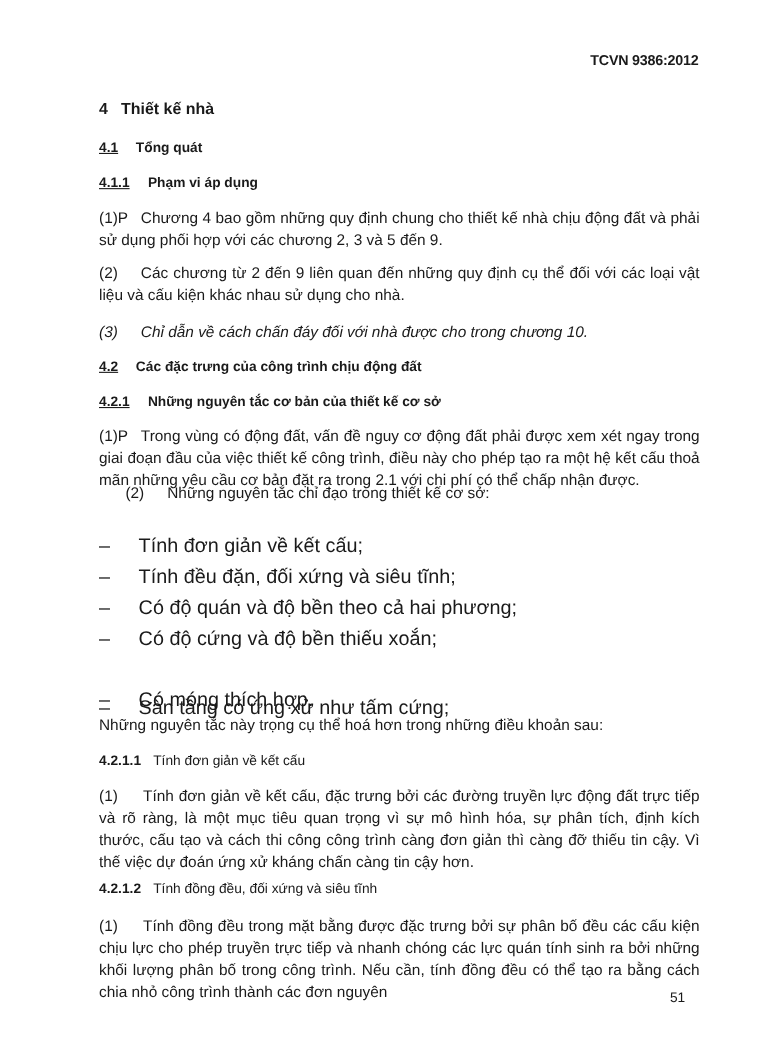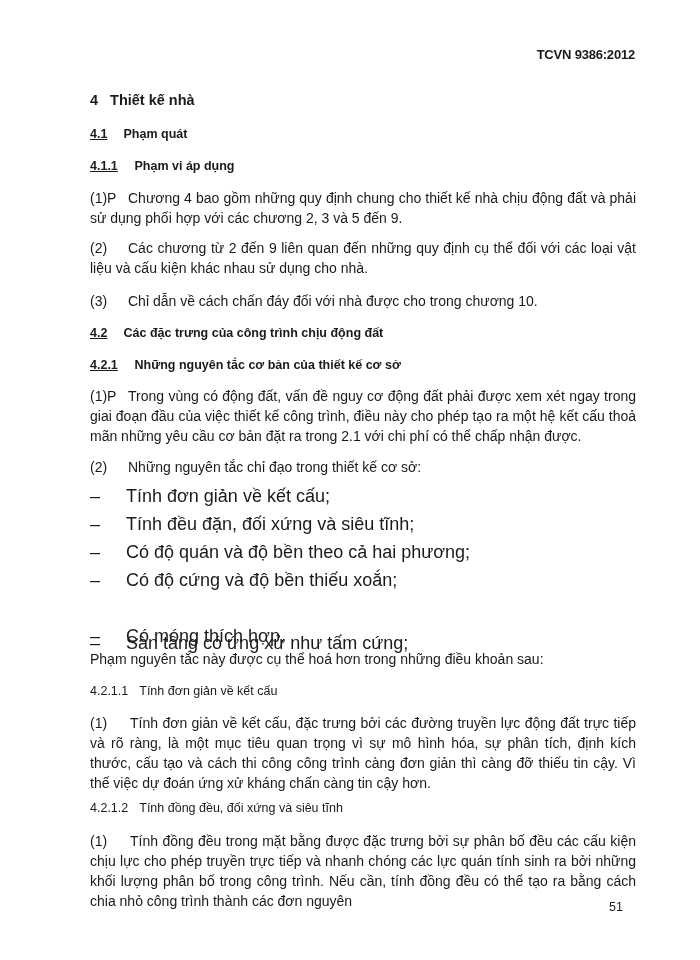--- a/index.html
+++ b/index.html
@@ -8,21 +8,21 @@
       font-family: "Liberation Sans", sans-serif; color: #1a1a1a;
     }
     .abs { position: absolute; }
     .header-code { right: 65px; top: 47px; font-size: 13px; font-weight: bold; letter-spacing: -0.2px; }
     .h1 { left: 90px; top: 92px; font-size: 14.5px; font-weight: bold; }
     .h1 .num { display: inline-block; width: 16px; }
     .h2 { left: 90px; font-size: 12.5px; font-weight: bold; }
     .h2 .num { display: inline-block; width: 30px; text-decoration: underline; }
     .h3 .num { display: inline-block; width: 41px; }
     .h4 { left: 90px; font-size: 12.5px; }
-    .h4 .num { display: inline-block; width: 46px; font-weight: normal; }
+    .h4 .num { display: inline-block; width: 46px; font-weight: bold; }
     .para { left: 90px; width: 546px; font-size: 14px; line-height: 20px; text-align: justify; }
     .para .lbl { display: inline-block; width: 38px; }
     .para.p-wide .lbl { width: 40px; }
     .bullet { left: 90px; font-size: 18px; line-height: 18px; }
     .bullet .dash { display: inline-block; width: 36px; }
     .page-num { left: 609px; top: 900px; font-size: 12.5px; }
   </style>
 </head>
 <body>
 
@@ -30,55 +30,55 @@
 
   <div class="abs header-code">TCVN 9386:2012</div>
 
   <div class="abs h1">
     <span class="num">4</span>
     <span>Thiết kế nhà</span>
   </div>
 
   <div class="abs h2" style="top:127px;">
     <span class="num">4.1</span>
-    <span>Phạm quát</span>
+    <span>Tổng quát</span>
   </div>
 
   <div class="abs h2 h3" style="top:159px;">
     <span class="num">4.1.1</span>
     <span>Phạm vi áp dụng</span>
   </div>
 
   <div class="abs para" style="top:188px;">
     <span class="lbl">(1)P</span><span>Chương 4 bao gồm những quy định chung cho thiết kế nhà chịu động đất và phải sử dụng phối hợp với các chương 2, 3 và 5 đến 9.</span>
   </div>
 
   <div class="abs para" style="top:238px;">
     <span class="lbl">(2)</span><span>Các chương từ 2 đến 9 liên quan đến những quy định cụ thể đối với các loại vật liệu và cấu kiện khác nhau sử dụng cho nhà.</span>
   </div>
 
-  <div class="abs para" style="top:291px;">
+  <div class="abs para" style="top:291px;font-style:italic;">
     <span class="lbl">(3)</span><span>Chỉ dẫn về cách chấn đáy đối với nhà được cho trong chương 10.</span>
   </div>
 
   <div class="abs h2" style="top:326px;">
     <span class="num">4.2</span>
     <span>Các đặc trưng của công trình chịu động đất</span>
   </div>
 
   <div class="abs h2 h3" style="top:358px;">
     <span class="num">4.2.1</span>
     <span>Những nguyên tắc cơ bản của thiết kế cơ sở</span>
   </div>
 
   <div class="abs para" style="top:386px;">
     <span class="lbl">(1)P</span><span>Trong vùng có động đất, vấn đề nguy cơ động đất phải được xem xét ngay trong giai đoạn đầu của việc thiết kế công trình, điều này cho phép tạo ra một hệ kết cấu thoả mãn những yêu cầu cơ bản đặt ra trong 2.1 với chi phí có thể chấp nhận được.</span>
   </div>
 
-  <div class="abs para" style="top:457px;">
+  <div class="abs para" style="top:438px;margin-left:24px;">
     <span class="lbl">(2)</span><span>Những nguyên tắc chỉ đạo trong thiết kế cơ sở:</span>
   </div>
 
   <div class="abs bullet" style="top:487px;">
     <span class="dash">–</span><span>Tính đơn giản về kết cấu;</span>
   </div>
   <div class="abs bullet" style="top:515px;">
     <span class="dash">–</span><span>Tính đều đặn, đối xứng và siêu tĩnh;</span>
   </div>
   <div class="abs bullet" style="top:543px;">
@@ -87,21 +87,21 @@
   <div class="abs bullet" style="top:571px;">
     <span class="dash">–</span><span>Có độ cứng và độ bền thiếu xoắn;</span>
   </div>
   <div class="abs bullet" style="top:634px;">
     <span class="dash">–</span><span>Sàn tầng có ứng xử như tấm cứng;</span>
   </div>
   <div class="abs bullet" style="top:627px;">
     <span class="dash">–</span><span>Có móng thích hợp.</span>
   </div>
 
-  <div class="abs para" style="top:649px;">Phạm nguyên tắc này được cụ thể hoá hơn trong những điều khoản sau:</div>
+  <div class="abs para" style="top:649px;">Những nguyên tắc này trọng cụ thể hoá hơn trong những điều khoản sau:</div>
 
   <div class="abs h4" style="top:684px;">
     <span class="num">4.2.1.1</span>
     <span>Tính đơn giản về kết cấu</span>
   </div>
 
   <div class="abs para p-wide" style="top:713px;">
     <span class="lbl">(1)</span><span>Tính đơn giản về kết cấu, đặc trưng bởi các đường truyền lực động đất trực tiếp và rõ ràng, là một mục tiêu quan trọng vì sự mô hình hóa, sự phân tích, định kích thước, cấu tạo và cách thi công công trình càng đơn giản thì càng đỡ thiếu tin cậy. Vì thế việc dự đoán ứng xử kháng chấn càng tin cậy hơn.</span>
   </div>
 

